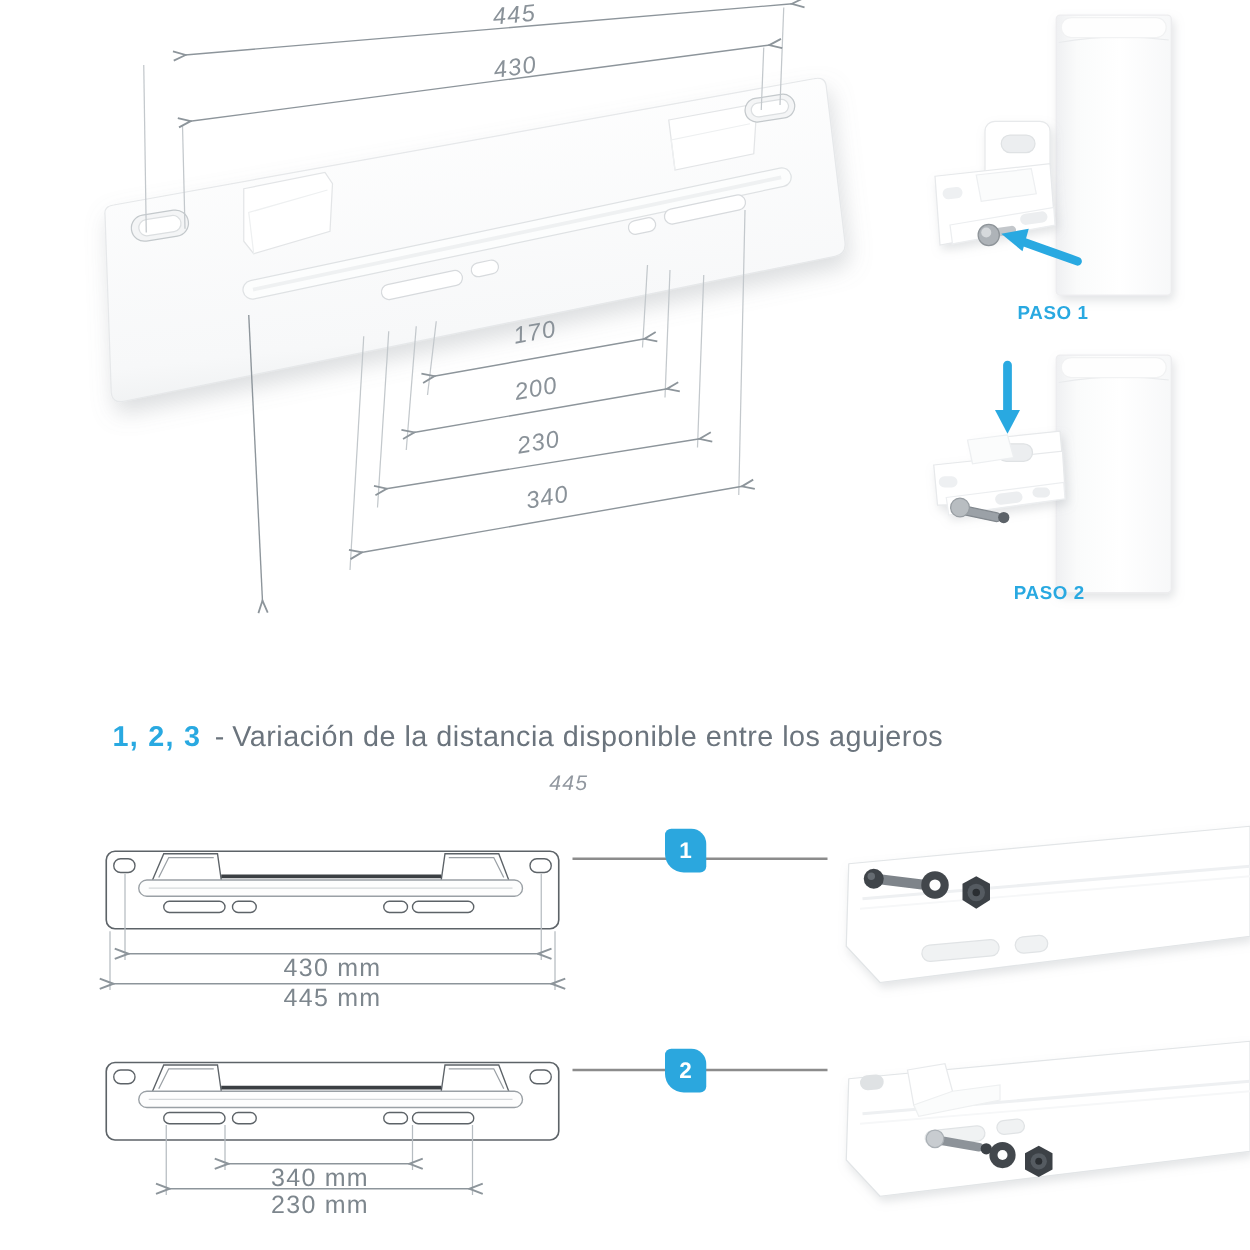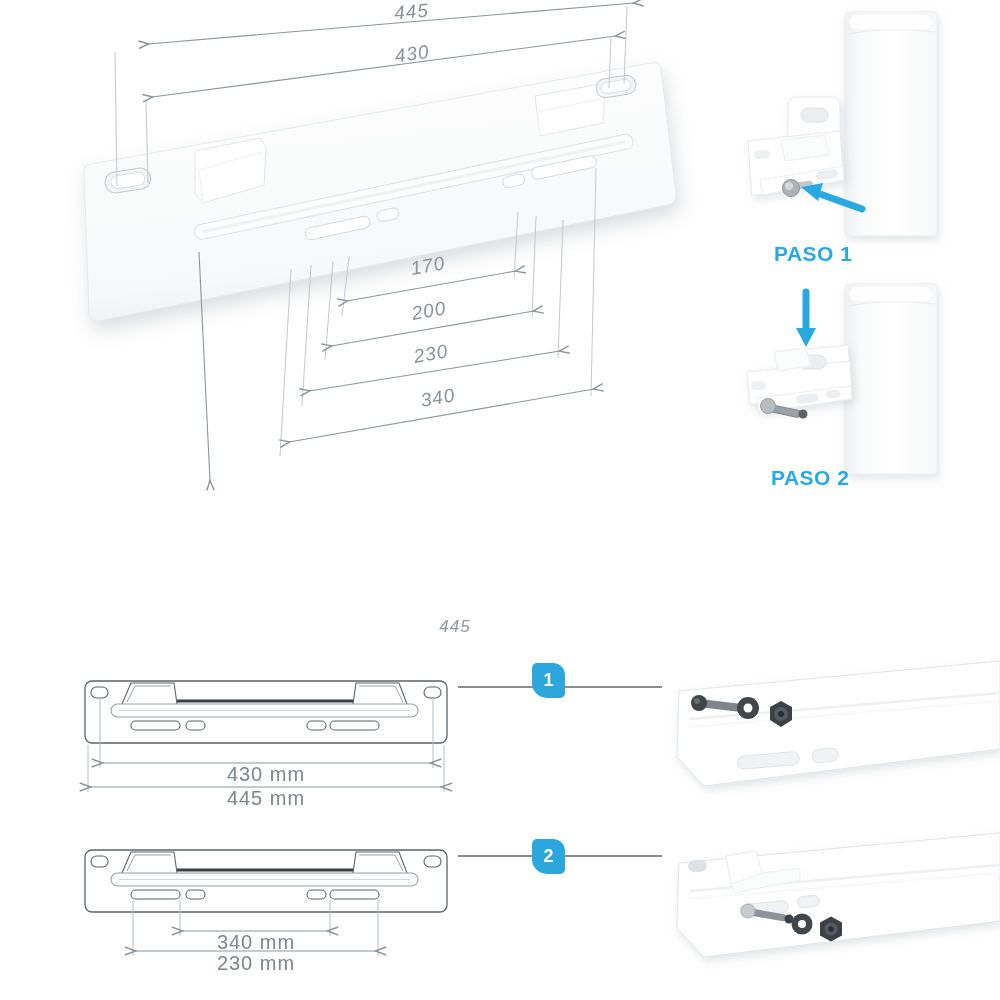--- a/index.html
+++ b/index.html
@@ -6,21 +6,21 @@
   .canvas{position:relative;width:1000px;height:1000px;background:#ffffff;overflow:hidden;
           font-family:"Liberation Sans",sans-serif;}
   .gfx{position:absolute;left:0;top:0;}
   .dimT{font-family:"Liberation Sans",sans-serif;font-style:italic;font-size:19px;fill:#8a9299;letter-spacing:1px;}
   .dimB{font-family:"Liberation Sans",sans-serif;font-size:20px;fill:#7d868d;letter-spacing:1px;}
   .heading{position:absolute;left:90px;top:576px;font-size:23px;color:#6b747d;letter-spacing:0.4px;white-space:nowrap;}
   .heading .hl{color:#29a9e1;font-weight:bold;letter-spacing:1px;}
   .heading .sep{margin:0 6px 0 4px;color:#6b747d;}
   .note{position:absolute;left:395px;top:617px;width:120px;text-align:center;
         font-style:italic;font-size:17px;color:#9298a0;letter-spacing:1px;}
-  .paso{position:absolute;color:#29a9e1;font-weight:bold;font-size:21px;letter-spacing:0.5px;white-space:nowrap;}
+  .paso{position:absolute;color:#29a9e1;font-weight:bold;font-size:15px;letter-spacing:0.5px;white-space:nowrap;margin-left:40px;}
   .paso1{left:774px;top:242px;}
   .paso2{left:771px;top:466px;text-align:right;}
   .badge{position:absolute;width:33px;height:35px;background:#2ba7de;color:#ffffff;
          font-weight:bold;font-size:18px;display:flex;align-items:center;justify-content:center;
          border-radius:5px 12px 5px 15px;}
   .b1{left:532px;top:663px;}
   .b2{left:532px;top:839px;}
 </style>
 </head>
 <body>
@@ -263,20 +263,24 @@
           <circle cx="802" cy="924" r="4" fill="#fdfdfd"></circle>
     </g>
     <g>
       <path d="M831,916.5 L842,922.5 L842,935.5 L831,941.5 L820,935.5 L820,922.5 Z" fill="#3c4146"></path>
       <circle cx="831" cy="929" r="6.5" fill="#555b61"></circle>
           <circle cx="831" cy="929" r="2.8" fill="#2a2e32"></circle>
     </g>
   </g>
 </svg>
 
+<div class="heading">
+  <span class="hl">1, 2, 3</span>
+  <span class="sep">-</span><span>Variación de la distancia disponible entre los agujeros</span>
+</div>
 <div class="note">445</div>
 
 <div class="paso paso1">PASO 1</div>
 <div class="paso paso2">PASO 2</div>
 
 <div class="badge b1">1</div>
 <div class="badge b2">2</div>
 
 </div>
 

